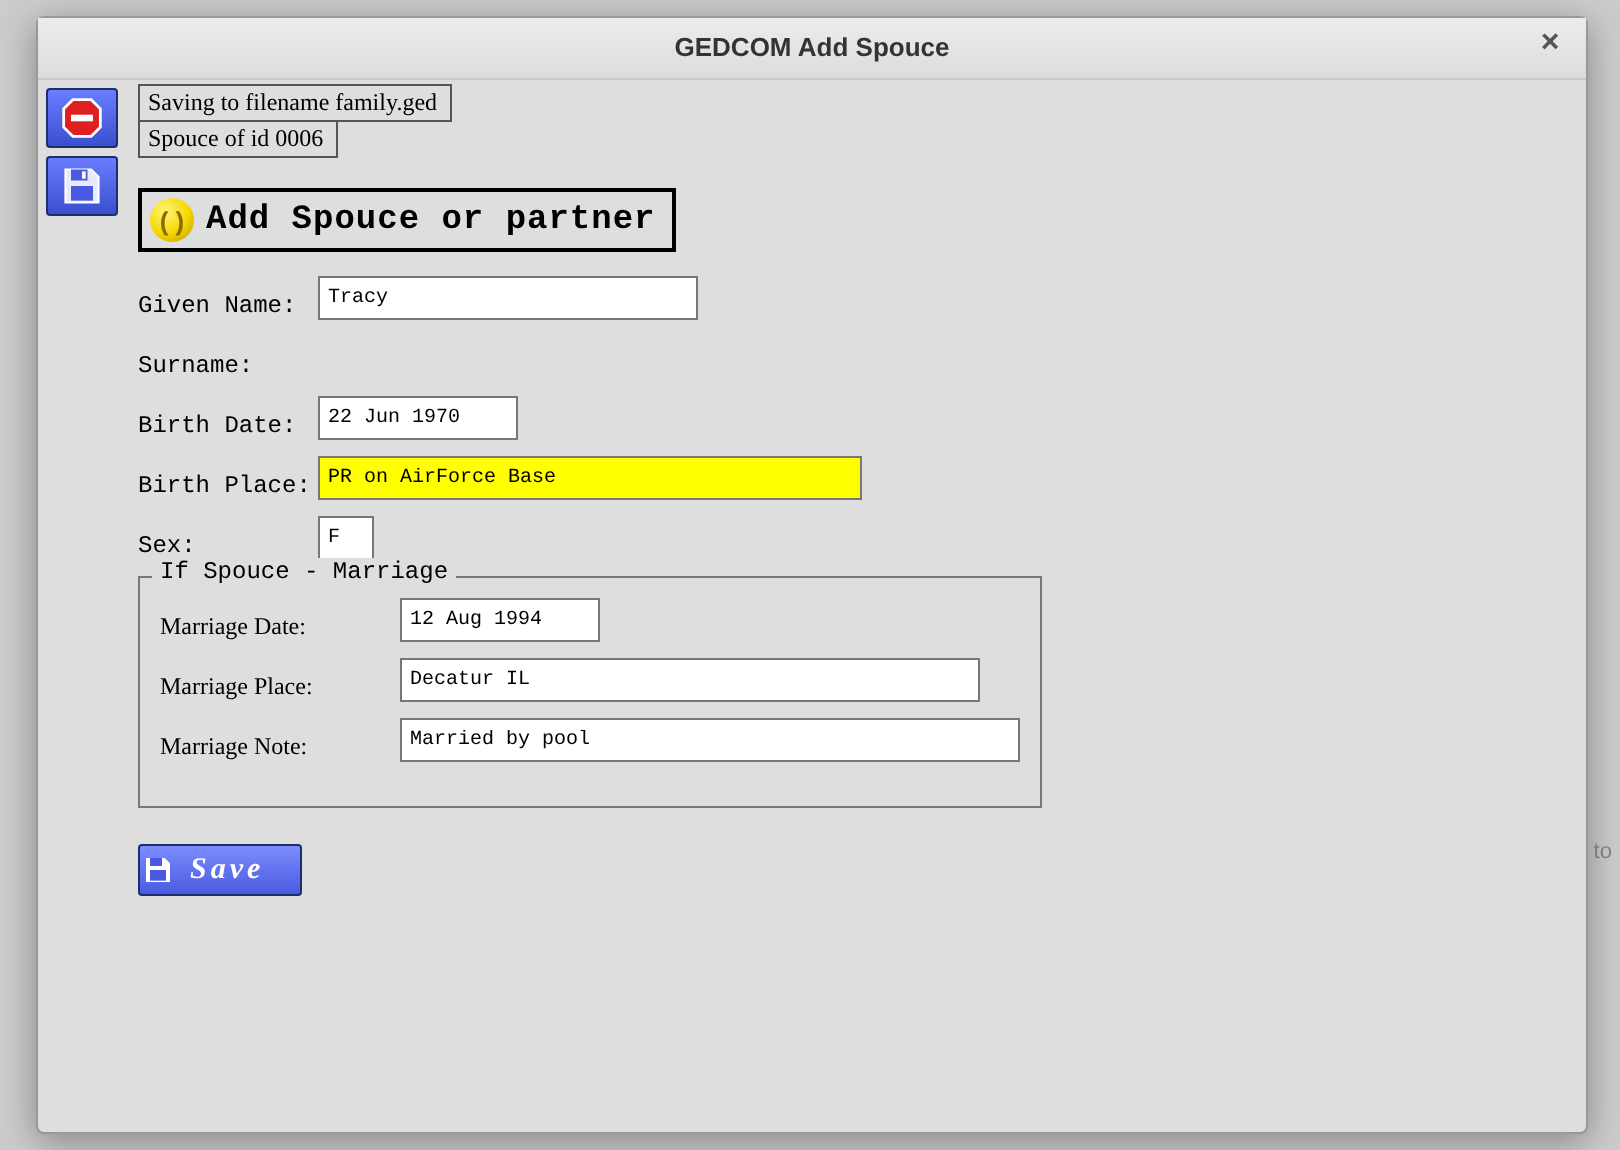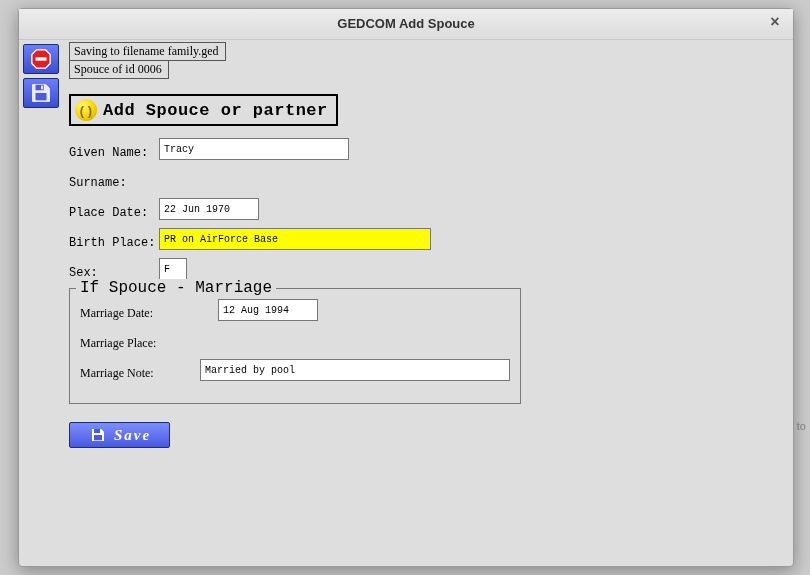--- a/index.html
+++ b/index.html
@@ -15,23 +15,23 @@
 .section-head{margin-top:16px;display:inline-flex;align-items:center;border:2px solid #000;padding:3px 8px 3px 4px;background:#dedede}
 .section-head .ic{width:22px;height:22px;border-radius:50%;background:radial-gradient(circle at 35% 30%,#fff475 0%,#f5d600 55%,#b89700 100%);margin-right:6px;display:flex;align-items:center;justify-content:center;font-weight:bold;color:#8a6b00;font-size:13px}
 .section-head .tx{font-family:"Courier New",monospace;font-weight:bold;font-size:17px;letter-spacing:.5px}
 .form{margin-top:12px}
 .row{display:flex;align-items:flex-end;margin-bottom:8px;height:22px}
 .lab{width:90px;font-family:"Courier New",monospace;font-size:12px}
 .lab-w{width:120px;font-family:Liberation Serif, serif;font-size:12px}
 input.f{font-family:"Courier New",monospace;font-size:10px;padding:2px 4px;border:1px solid #777;background:#fff;height:16px;box-sizing:content-box}
 input.hl{background:#ffff00}
 .fieldset{border:1px solid #777;margin-top:4px;padding:10px 10px 14px 10px;width:430px;position:relative}
-.legend{position:absolute;top:-10px;left:6px;background:#dedede;padding:0 4px;font-family:"Courier New",monospace;font-size:16px}
+.legend{position:absolute;top:-10px;left:6px;background:#dedede;padding:0 4px;font-family:"Courier New",monospace;font-size:12px}
 .savebar{margin-top:18px}
-.savebtn{display:inline-flex;align-items:center;height:24px;padding:0 18px 0 20px;border:1px solid #1b2f6b;background:linear-gradient(#7d8dff,#4a5ae0);border-radius:2px;cursor:pointer;color:#fff;font-family:Verdana;font-size:15px;font-style:italic;font-weight:bold;letter-spacing:2px}
+.savebtn{display:inline-flex;align-items:center;height:24px;padding:0 18px 0 1px;border:1px solid #1b2f6b;background:linear-gradient(#7d8dff,#4a5ae0);border-radius:2px;cursor:pointer;color:#fff;font-family:Verdana;font-size:15px;font-style:italic;font-weight:bold;letter-spacing:2px}
 .savebtn svg{margin-right:8px}
 </style>
 </head>
 <body>
 
 <div class="bg-clutter" style="right:4px;top:420px">ke it's supposed to</div>
 
 <div class="modal">
   <div class="titlebar">
     <span>GEDCOM Add Spouce</span>
@@ -68,40 +68,41 @@
 
       <div class="form">
         <div class="row">
           <span class="lab">Given Name:</span>
           <input class="f" style="width: 180px;" value="Tracy">
         </div>
         <div class="row">
           <span class="lab">Surname:</span>
         </div>
         <div class="row">
-          <span class="lab">Place Date:</span>
+          <span class="lab">Birth Date:</span>
           <input class="f" style="width: 90px;" value="22 Jun 1970">
         </div>
         <div class="row">
           <span class="lab">Birth Place:</span>
           <input class="f hl" style="width: 262px;" value="PR on AirForce Base">
         </div>
         <div class="row">
           <span class="lab">Sex:</span>
           <input class="f" style="width: 18px;" value="F">
         </div>
 
         <div class="fieldset">
           <span class="legend">If Spouce - Marriage</span>
           <div class="row">
             <span class="lab-w">Marriage Date:</span>
-            <input class="f" style="width: 90px; margin-left: 18px;" value="12 Aug 1994">
+            <input class="f" style="width: 90px;" value="12 Aug 1994">
           </div>
           <div class="row">
             <span class="lab-w">Marriage Place:</span>
+            <input class="f" style="width: 280px;" value="Decatur IL">
           </div>
           <div class="row">
             <span class="lab-w">Marriage Note:</span>
             <input class="f" style="width: 300px;" value="Married by pool">
           </div>
         </div>
 
         <div class="savebar">
           <div class="savebtn">
             <svg width="16" height="16" viewBox="0 0 24 24">

